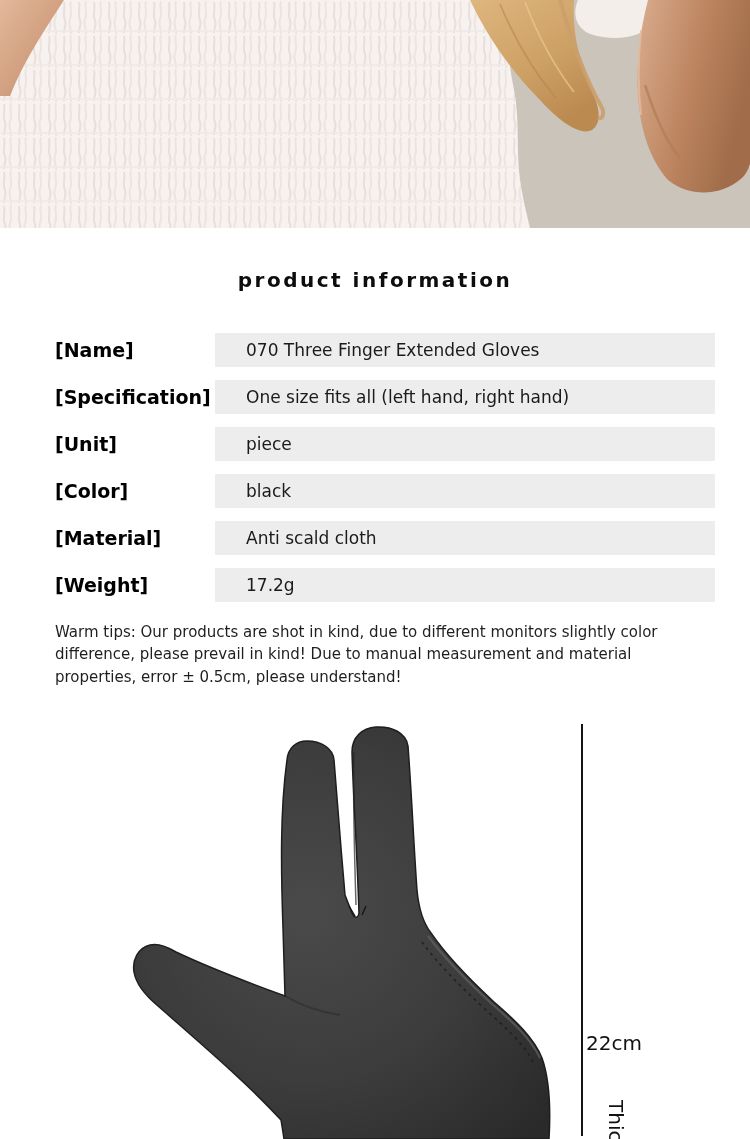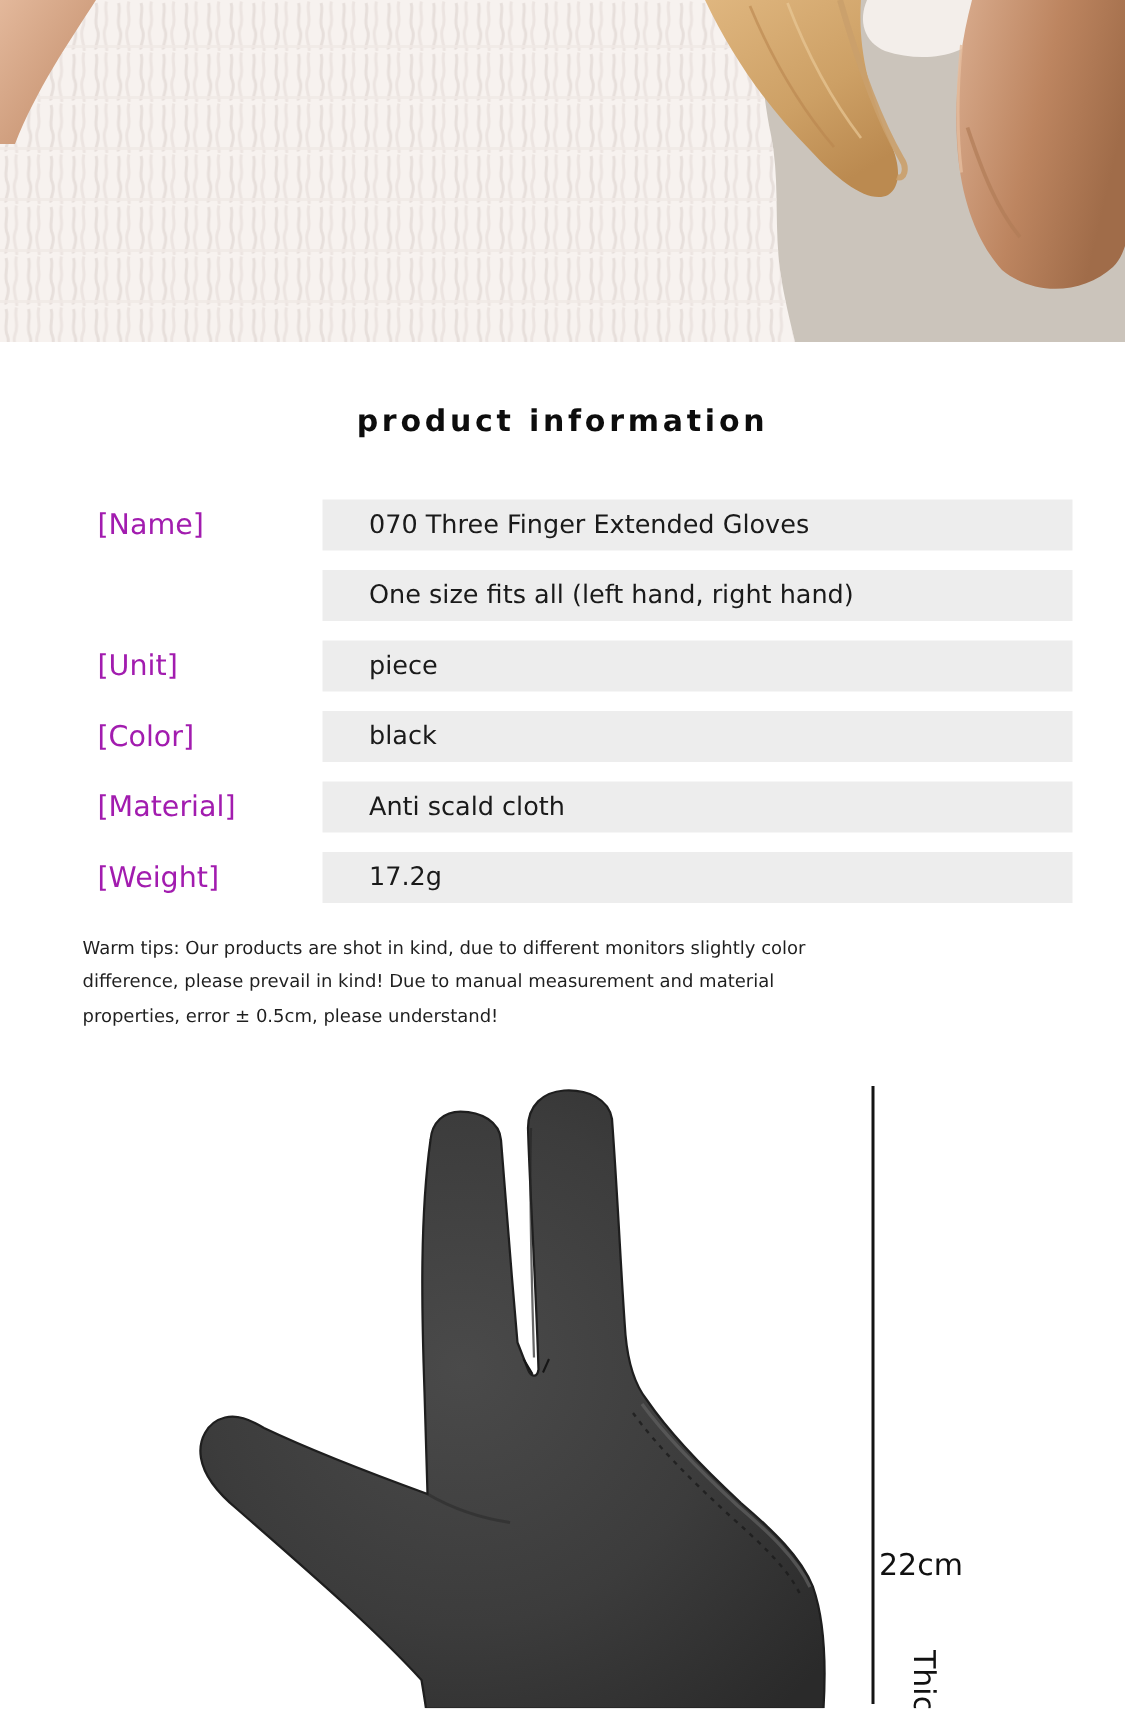--- a/index.html
+++ b/index.html
@@ -27,34 +27,34 @@
   .spec-table{position:absolute;top:0;left:0;width:750px;}
   .spec-row{position:absolute;left:0;width:750px;height:34px;}
   .spec-row.r0{top:333px;}
   .spec-row.r1{top:380px;}
   .spec-row.r2{top:427px;}
   .spec-row.r3{top:474px;border-radius:11px;}
   .spec-row.r4{top:521px;}
   .spec-row.r5{top:568px;}
   .spec-label{
     position:absolute;left:55px;top:0;height:34px;line-height:34px;
-    font-size:19px;font-weight:normal;color:#a21caf;white-space:nowrap;margin-left:10px;
+    font-size:19px;font-weight:bold;color:#000000;white-space:nowrap;
   }
   .spec-value-bar{
     position:absolute;left:215px;top:0;width:500px;height:34px;
     background:#ededed;
     display:flex;align-items:center;
   }
   .spec-value{
     padding-left:31px;font-size:17px;color:#1a1a1a;white-space:nowrap;
   }
   
   .warm-tips{
     position:absolute;top:621px;left:55px;width:680px;
-    font-size:12px;line-height:22.3px;color:#1f1f1f;
+    font-size:15px;line-height:22.3px;color:#1f1f1f;
   }
   .warm-tips .tip-line{white-space:nowrap;}
   
   .glove-figure{
     position:absolute;top:700px;left:0;width:750px;height:439px;overflow:hidden;
     background:#ffffff;
   }
   .glove-figure svg{position:absolute;top:0;left:0;}
   .dimension-line{
     position:absolute;left:581px;top:24px;width:2px;height:412px;
@@ -123,20 +123,21 @@
   <div class="title">product information</div>
 
   <div class="spec-table">
     <div class="spec-row r0">
       <div class="spec-label">[Name]</div>
       <div class="spec-value-bar">
         <span class="spec-value">070 Three Finger Extended Gloves</span>
       </div>
     </div>
     <div class="spec-row r1">
+      <div class="spec-label">[Specification]</div>
       <div class="spec-value-bar">
         <span class="spec-value">One size fits all (left hand, right hand)</span>
       </div>
     </div>
     <div class="spec-row r2">
       <div class="spec-label">[Unit]</div>
       <div class="spec-value-bar">
         <span class="spec-value">piece</span>
       </div>
     </div>

